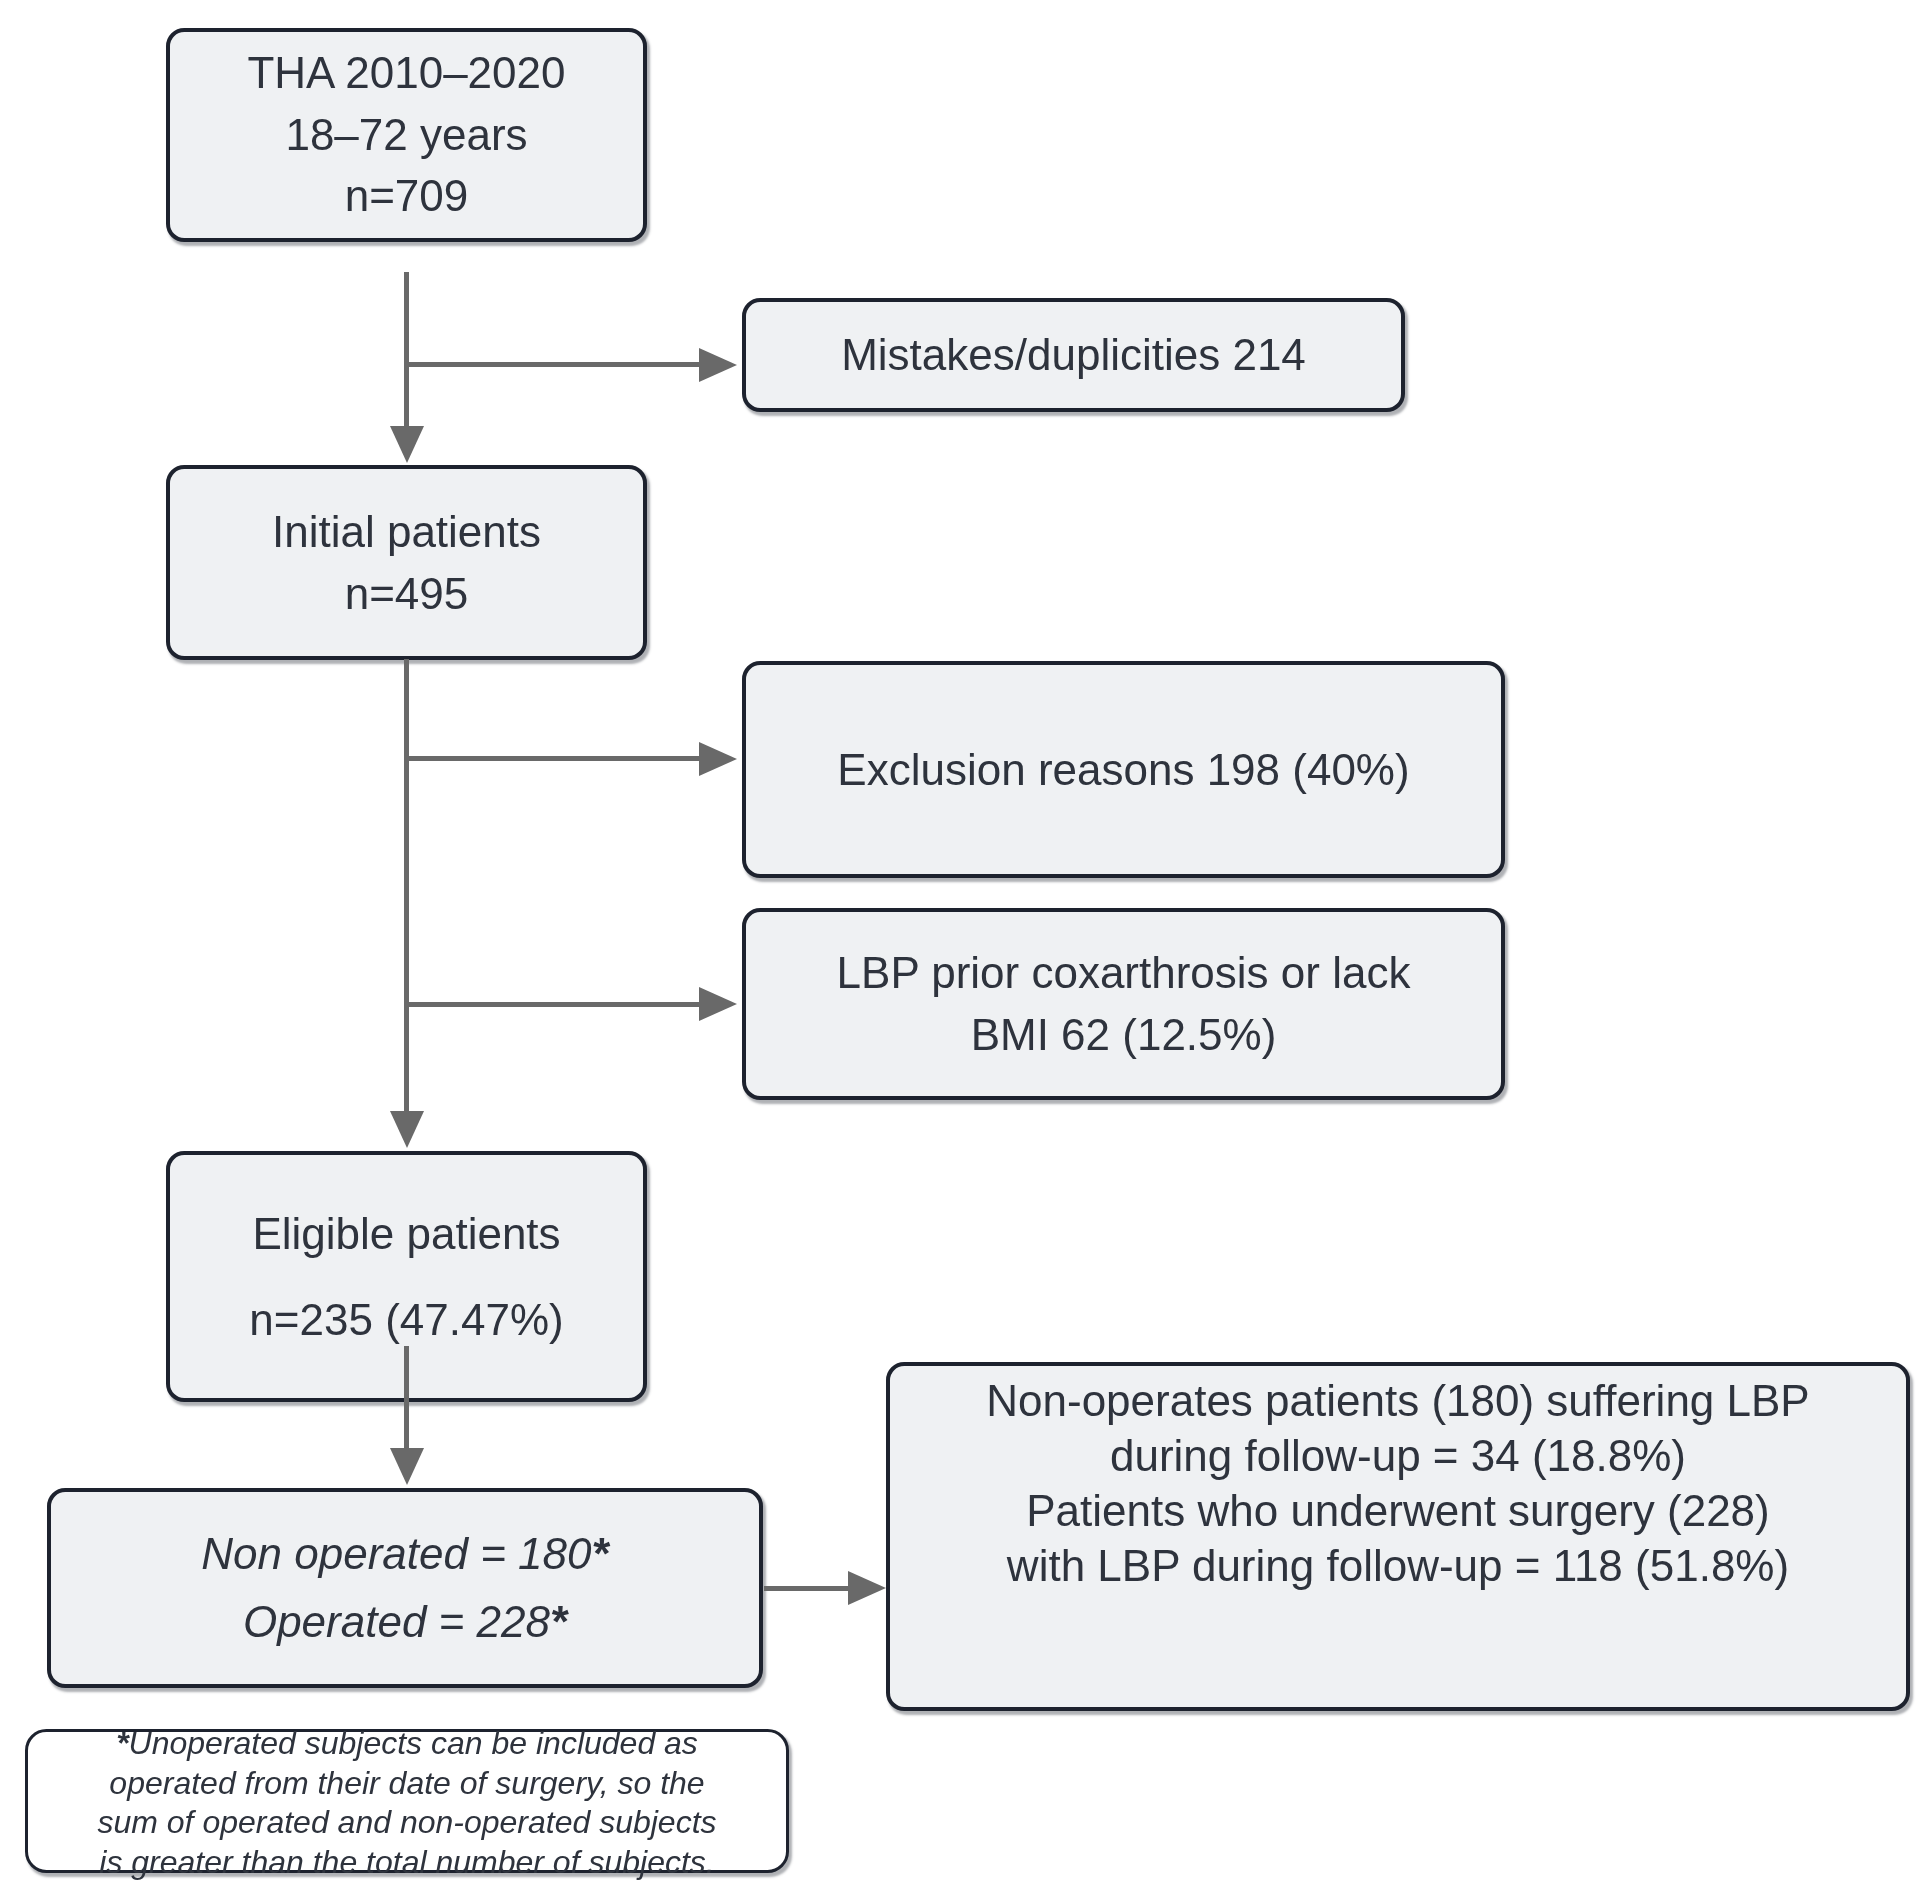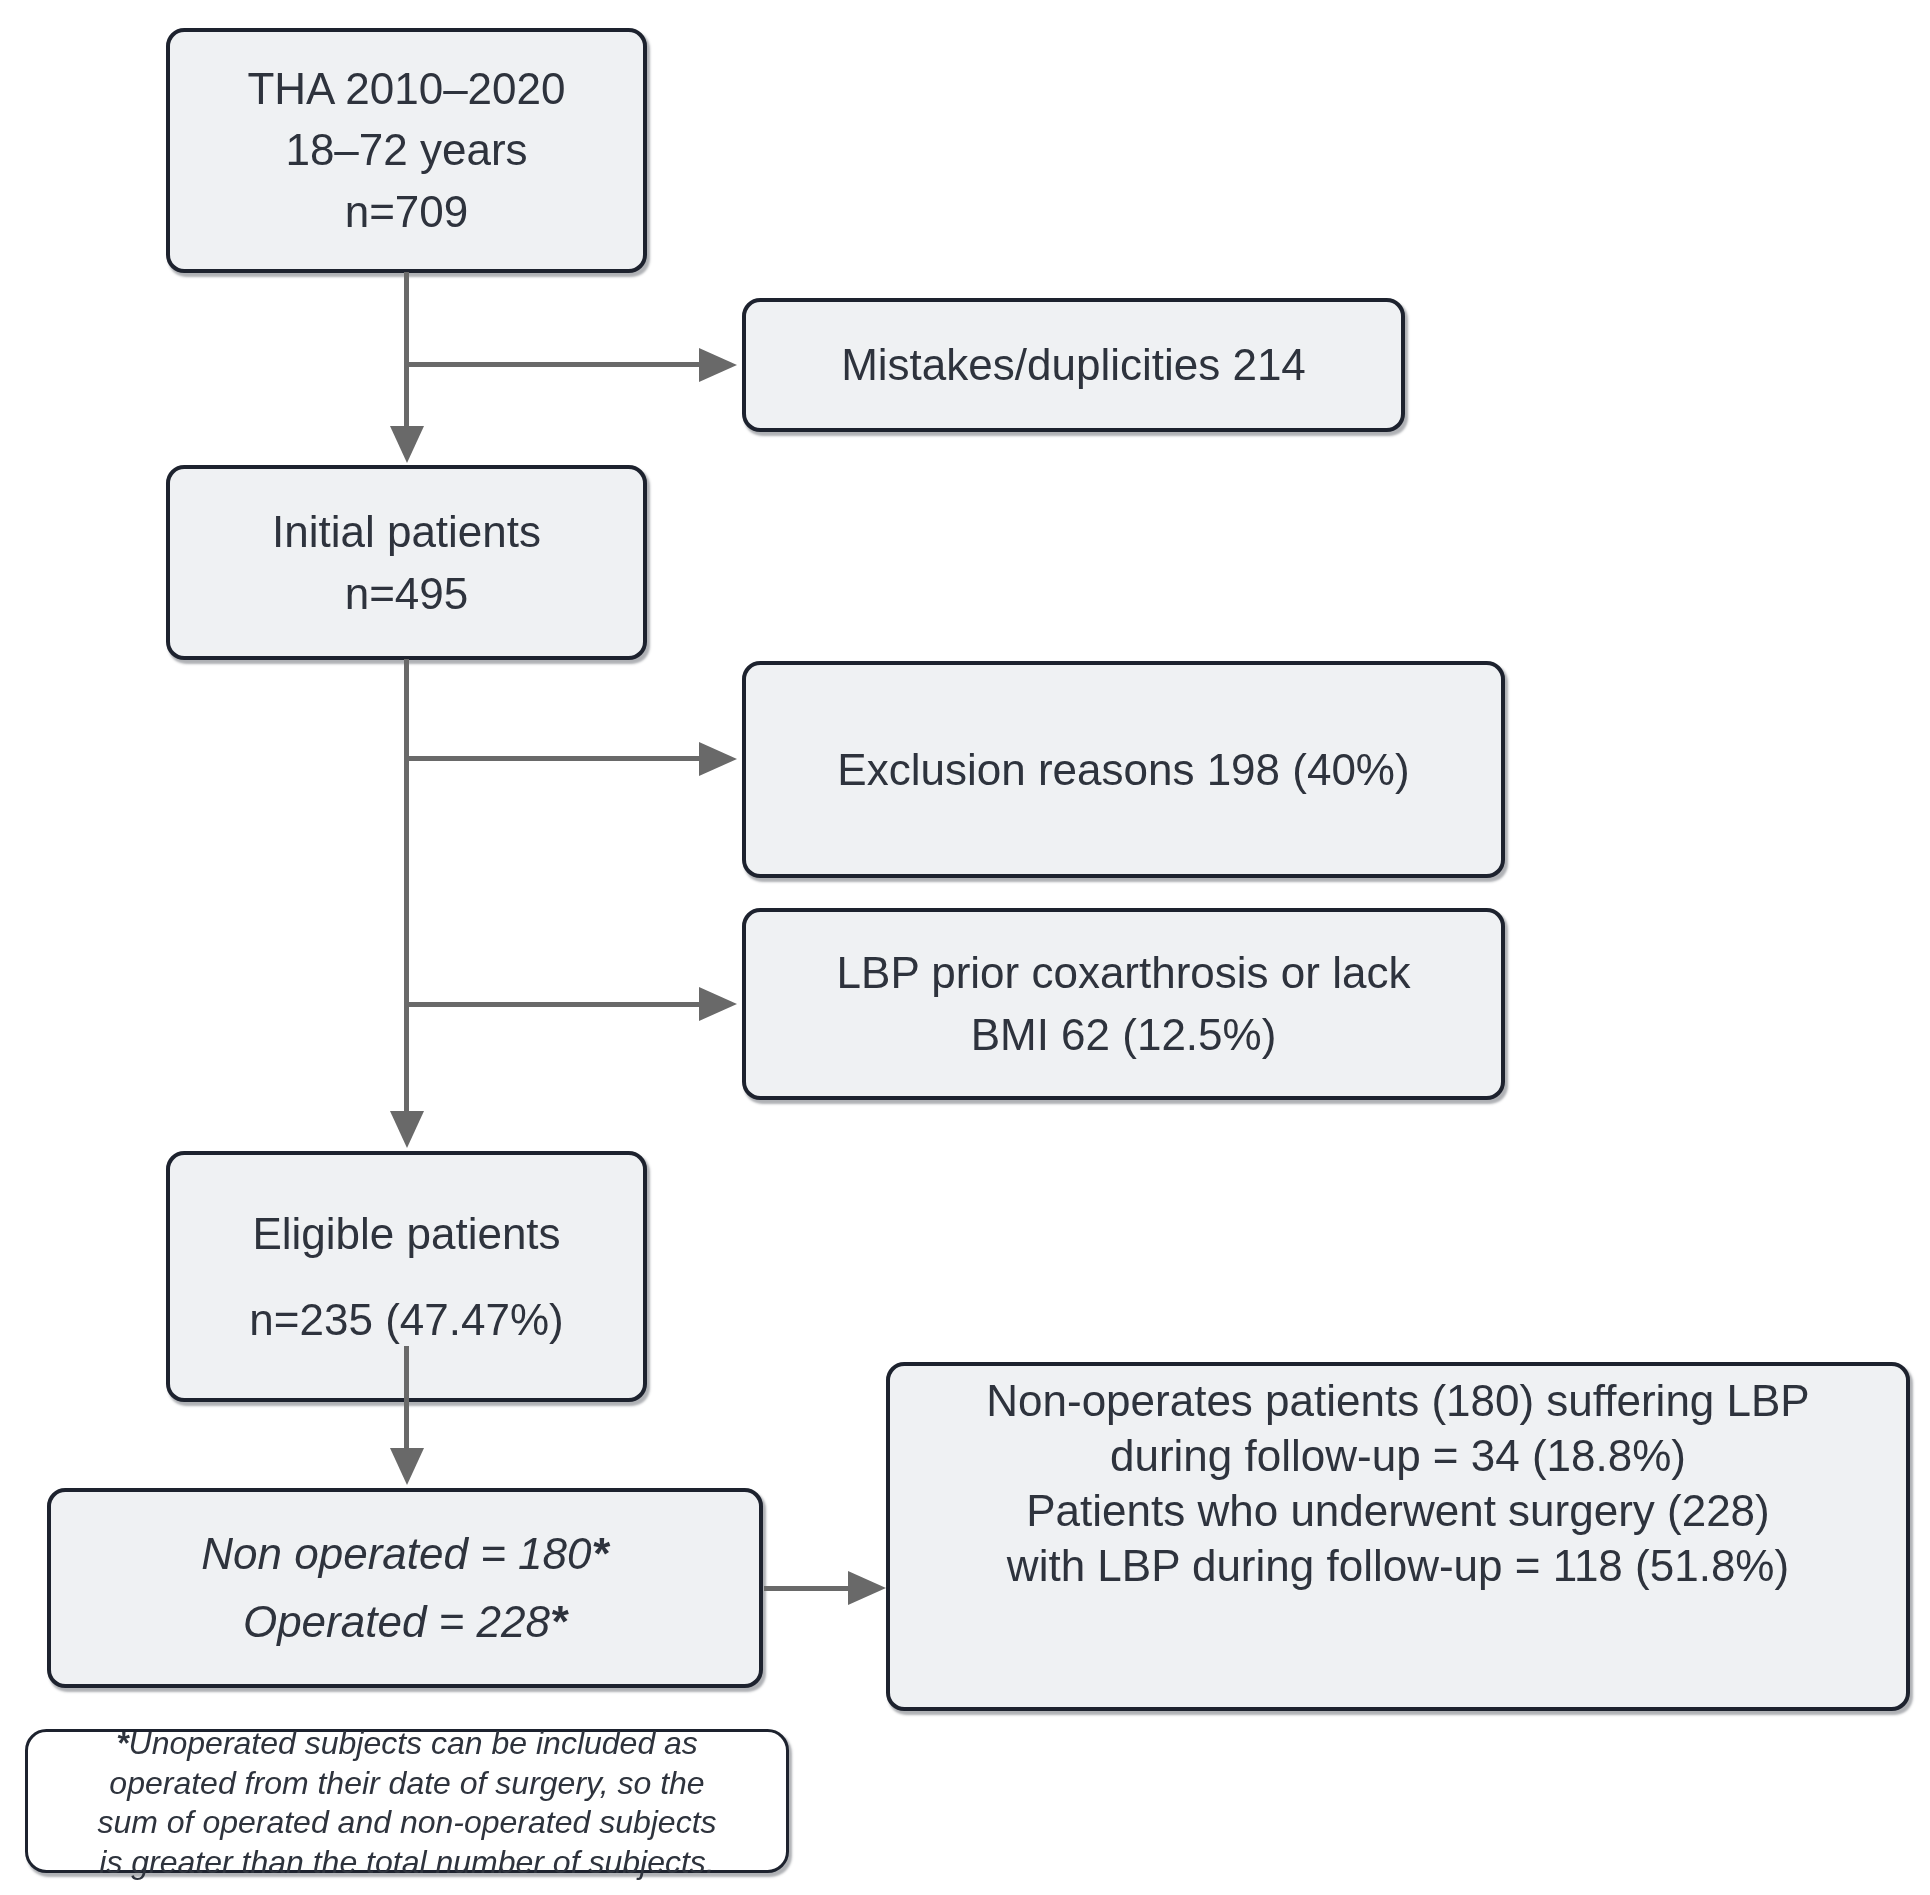--- a/index.html
+++ b/index.html
@@ -21,22 +21,22 @@
     box-shadow: 2.3px 3.8px 2.3px rgba(27, 32, 44, 0.35);
     display: flex;
     flex-direction: column;
     justify-content: center;
     align-items: center;
     text-align: center;
     font-size: 44px;
     line-height: 1.4;
   }
   .box .tline { white-space: nowrap; }
-  .box-tha      { left: 166px;  top: 27.5px;   width: 481px;  height: 245px; }
-  .box-mistakes { left: 742px;  top: 298px;  width: 663px;  height: 134px; }
+  .box-tha      { left: 166px;  top: 27.5px;   width: 481px;  height: 214px; }
+  .box-mistakes { left: 742px;  top: 298px;  width: 663px;  height: 114px; }
   .box-initial  { left: 166px;  top: 465px;  width: 481px;  height: 195px; }
   .box-exclusion{ left: 742px;  top: 661px;  width: 763px; height: 217px; }
   .box-lbp      { left: 742px;  top: 908px; width: 763px; height: 192px; }
   .box-eligible { left: 166px;  top: 1151px; width: 481px;  height: 251px; gap: 24px; }
   .box-operated { left: 47px;   top: 1488px; width: 716px;  height: 200px; line-height: 1.55; font-style: italic; }
   .box-outcome  { left: 886px; top: 1362px; width: 1024px; height: 349px;
                   line-height: 1.25; padding-bottom: 107px; }
   .box-footnote {
     left: 25px; top: 1729px; width: 764px; height: 144px;
     background: #ffffff;

